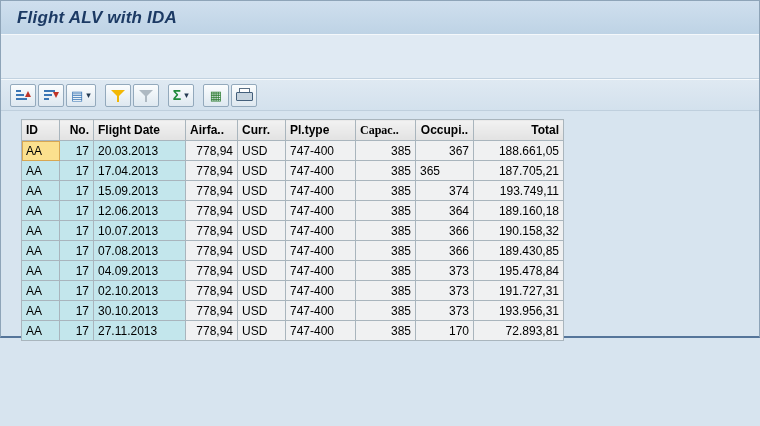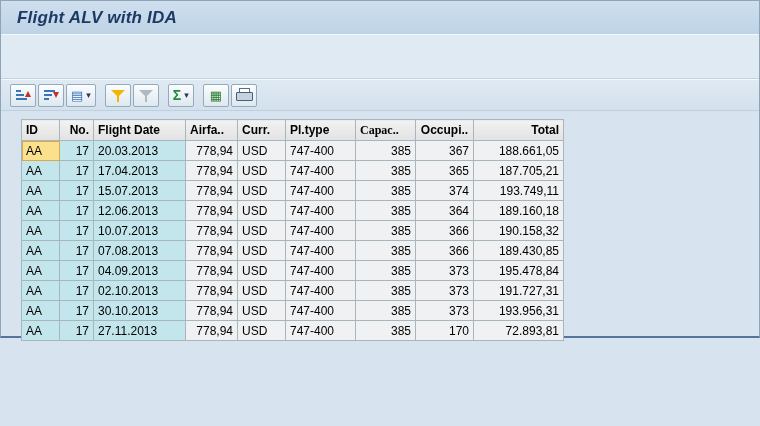--- a/index.html
+++ b/index.html
@@ -210,27 +210,27 @@
             <td class="val" style="text-align: right;">188.661,05</td>
           </tr>
           <tr>
             <td class="key" style="text-align: left;">AA</td>
             <td class="key" style="text-align: right;">17</td>
             <td class="key" style="text-align: left;">17.04.2013</td>
             <td class="val" style="text-align: right;">778,94</td>
             <td class="val" style="text-align: left;">USD</td>
             <td class="val" style="text-align: left;">747-400</td>
             <td class="val" style="text-align: right;">385</td>
-            <td class="val" style="text-align: right;">365</td>
+            <td class="val" style="">365</td>
             <td class="val" style="text-align: right;">187.705,21</td>
           </tr>
           <tr>
             <td class="key" style="text-align: left;">AA</td>
             <td class="key" style="text-align: right;">17</td>
-            <td class="key" style="text-align: left;">15.07.2013</td>
+            <td class="key" style="text-align: left;">15.09.2013</td>
             <td class="val" style="text-align: right;">778,94</td>
             <td class="val" style="text-align: left;">USD</td>
             <td class="val" style="text-align: left;">747-400</td>
             <td class="val" style="text-align: right;">385</td>
             <td class="val" style="text-align: right;">374</td>
             <td class="val" style="text-align: right;">193.749,11</td>
           </tr>
           <tr>
             <td class="key" style="text-align: left;">AA</td>
             <td class="key" style="text-align: right;">17</td>

